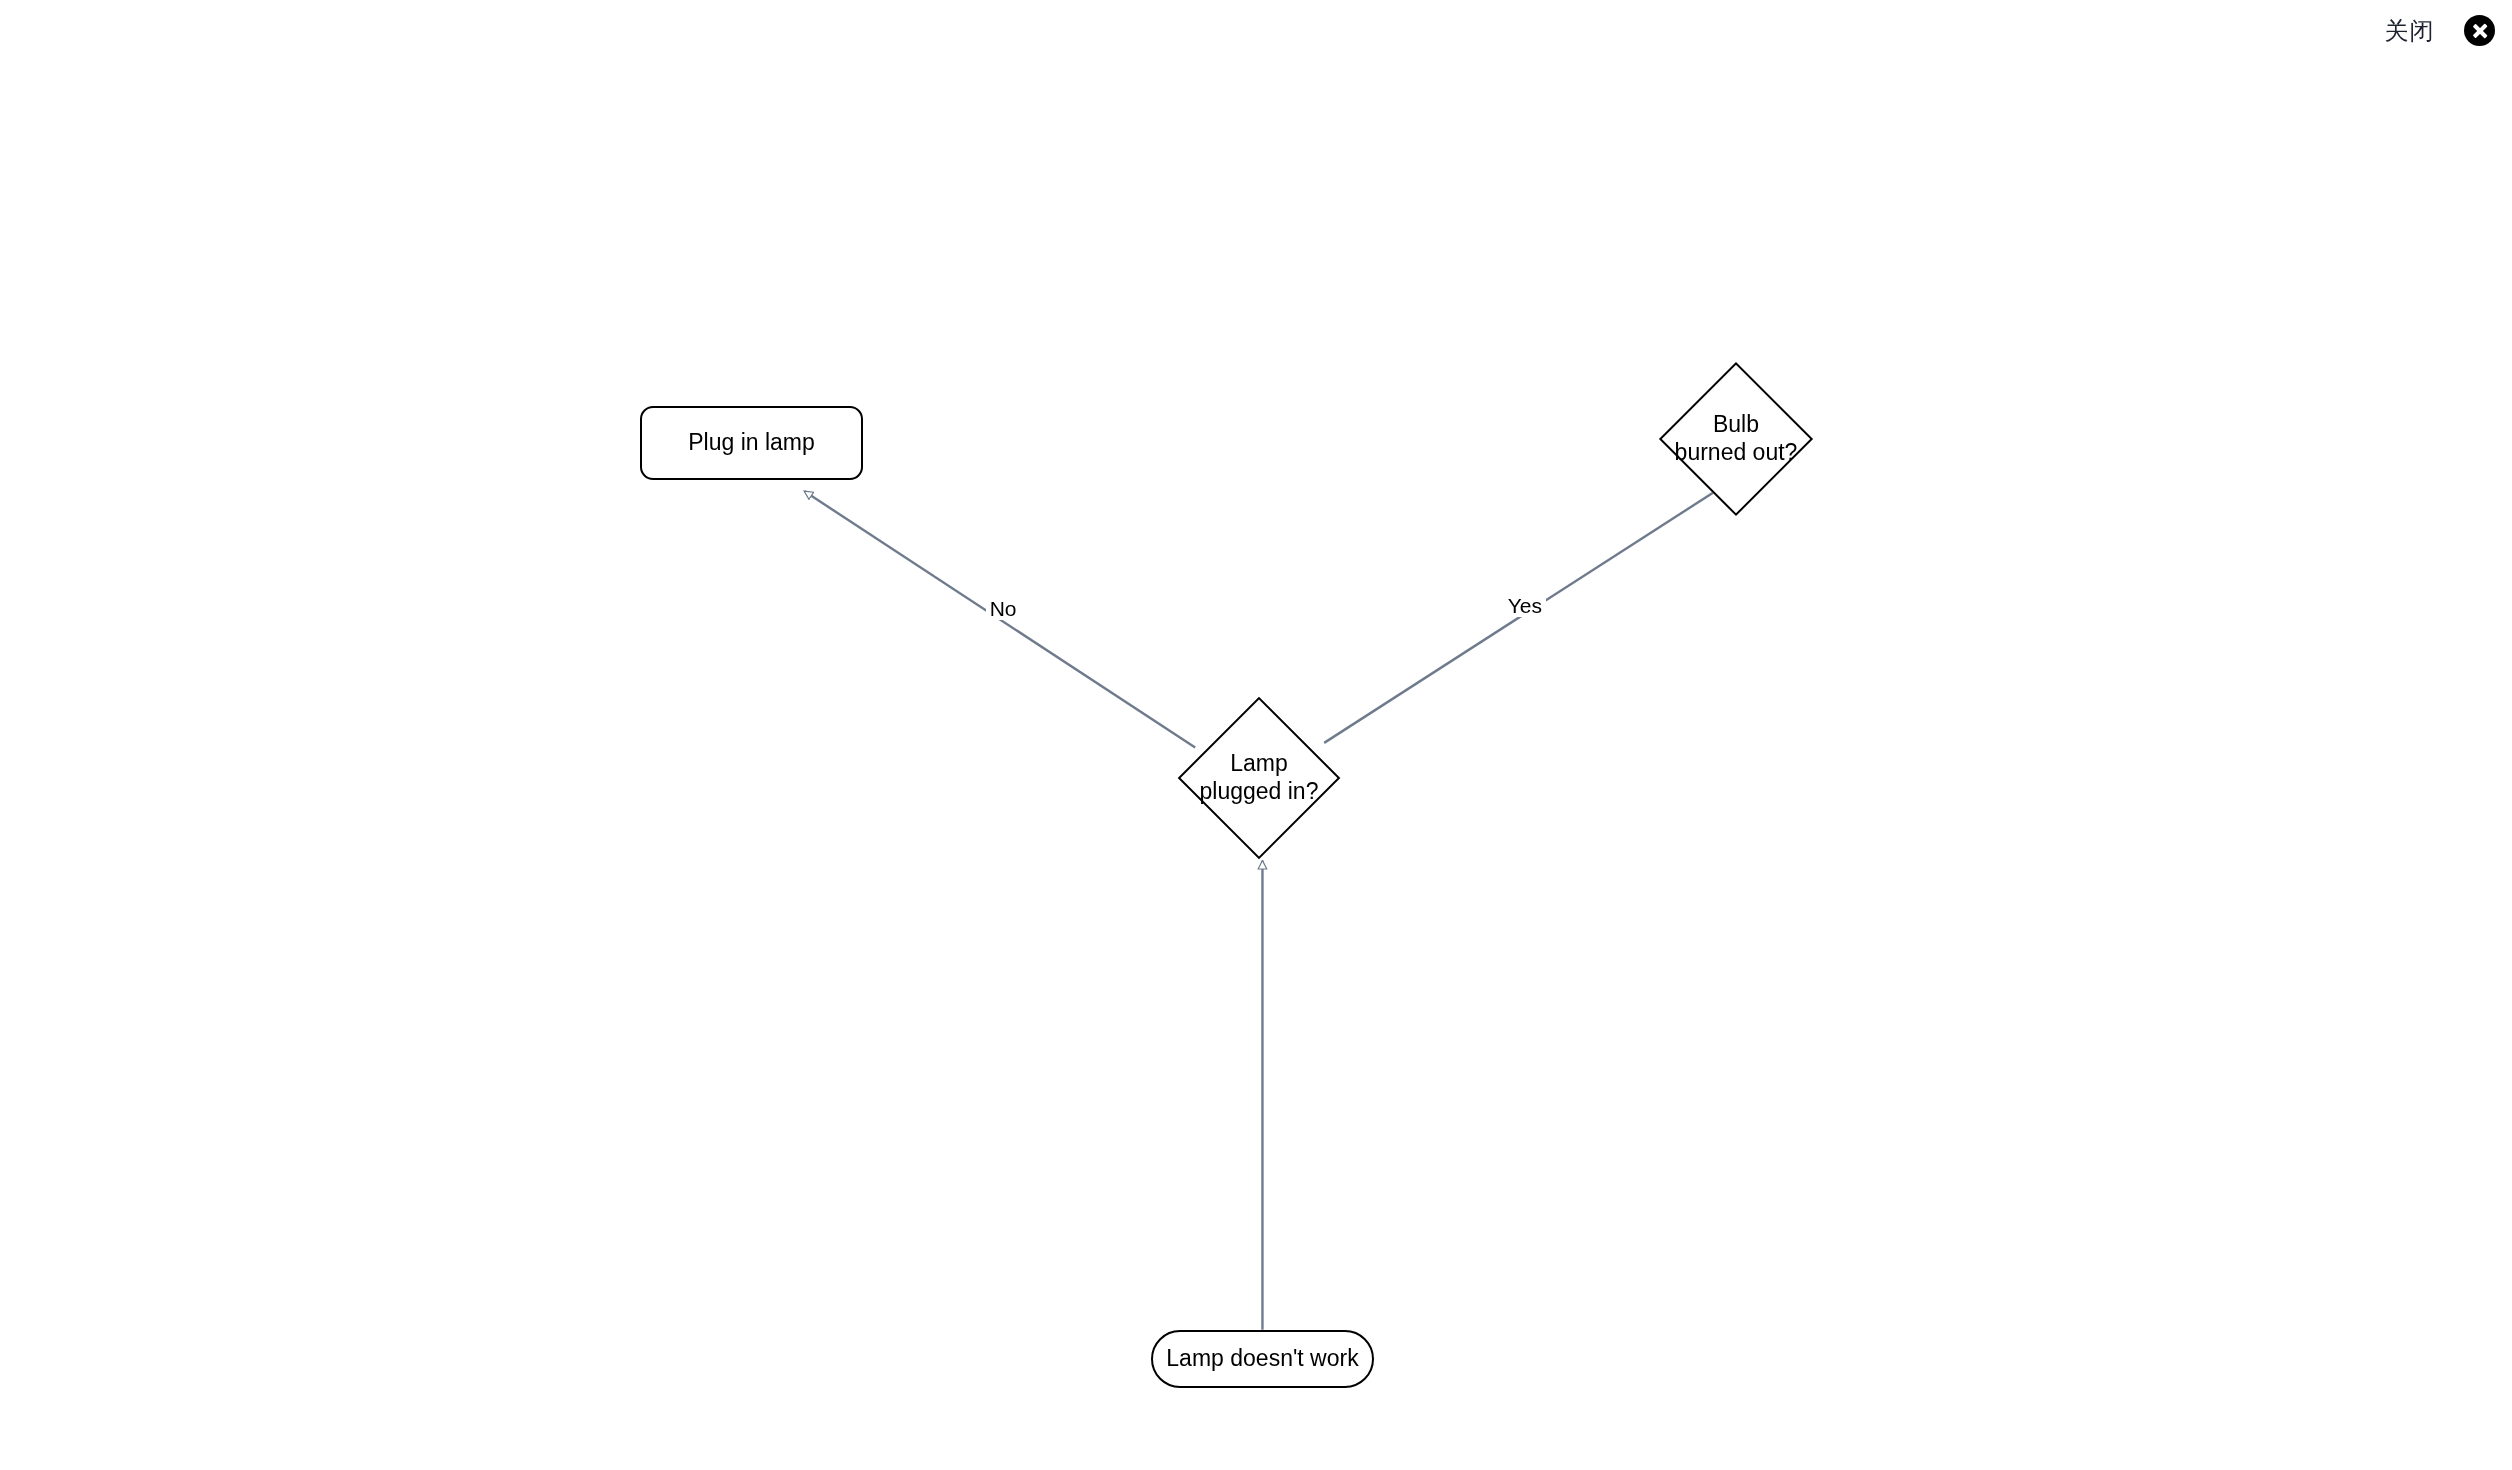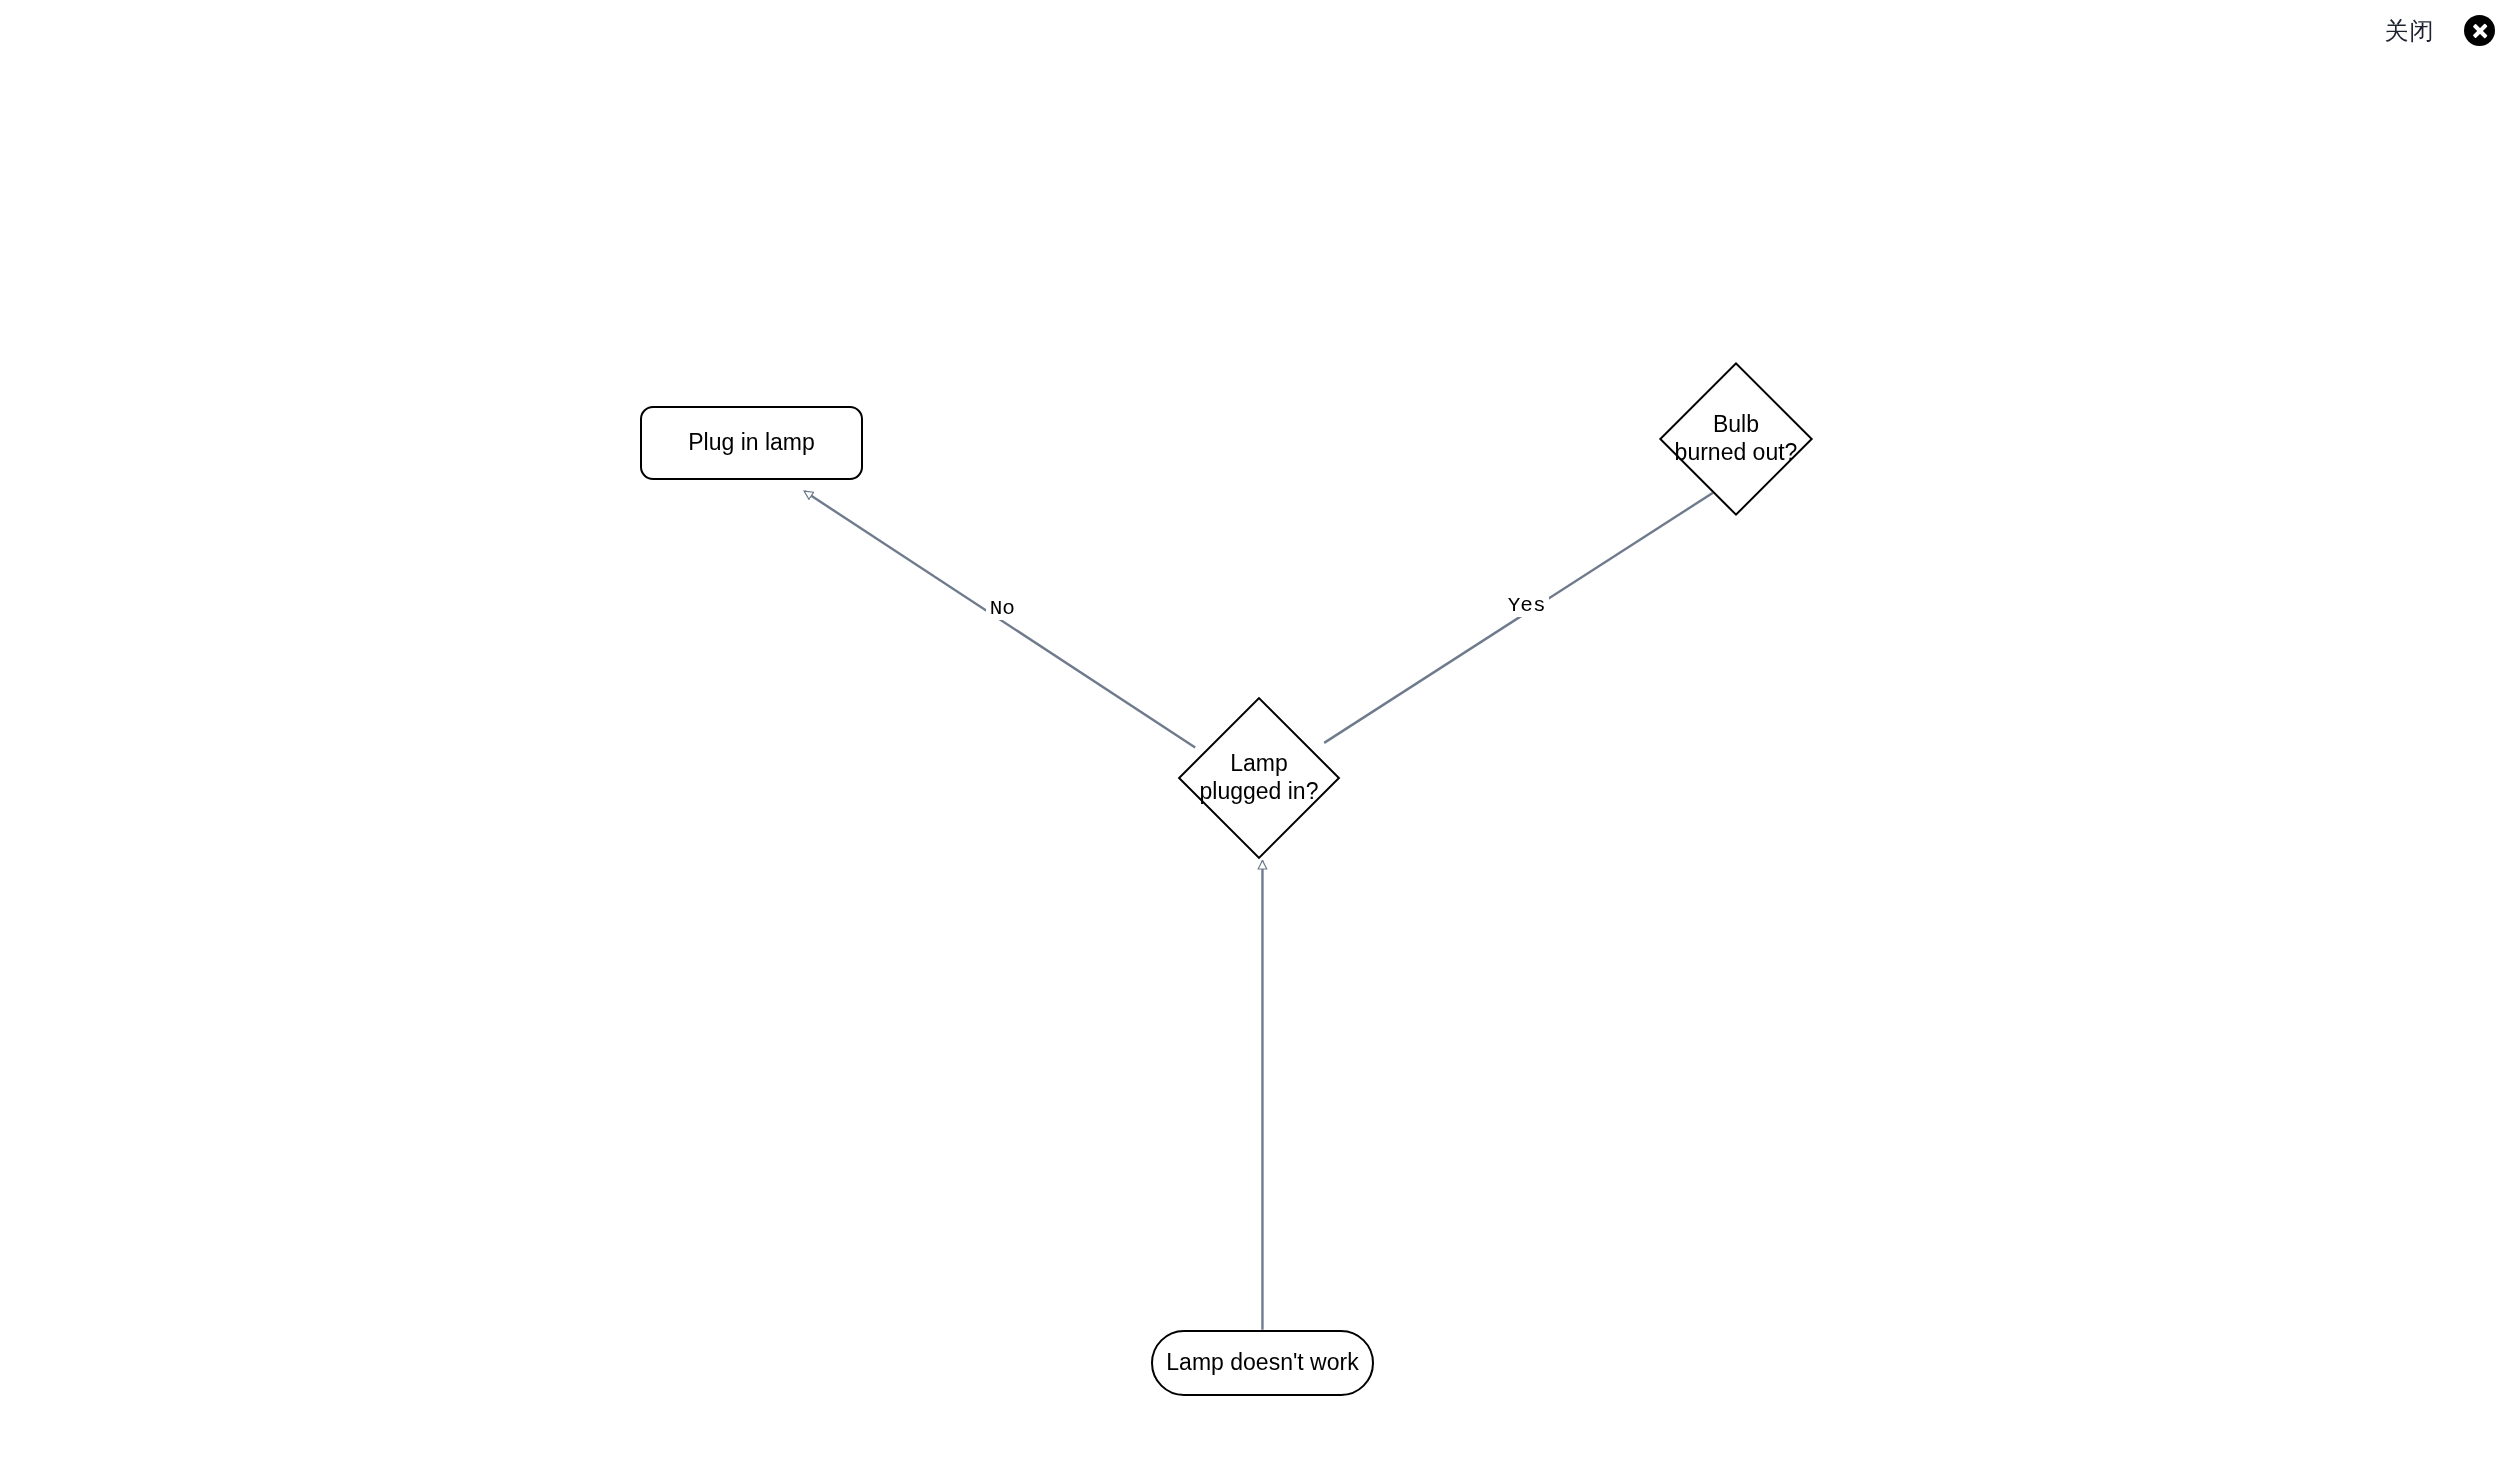--- a/index.html
+++ b/index.html
@@ -114,21 +114,20 @@
 
   .edge-label {
     position: absolute;
     font-size: 21px;
     line-height: 1;
     color: #000000;
     background: #ffffff;
     padding: 0.9px 3.7px;
     white-space: nowrap;
     z-index: 3;
-    font-family: Liberation Mono, monospace;
   }
 </style>
 </head>
 <body>
 
 <div id="close-bar">
   <span id="close-label">关闭</span>
   <span id="close-button"></span>
 </div>
 
@@ -159,21 +158,21 @@
     <span class="node-text">Bulb
 burned out?</span>
   </div>
 
   <div class="node node-diamond" style="left:1167px; top:700px; width:184px; height:155px;">
     <span class="diamond-shape" style="width:111px; height:111px;"></span>
     <span class="node-text">Lamp
 plugged in?</span>
   </div>
 
-  <div class="node node-stadium" style="left:1151px; top:1330px; width:223px; height:66px;">
+  <div class="node node-stadium" style="left:1151px; top:1330px; width:223px; height:58px;">
     <span class="node-text">Lamp doesn't work</span>
   </div>
 
   <span class="edge-label" style="left:986px; top:597px;">No</span>
 
   <span class="edge-label" style="left:1504px; top:594px;">Yes</span>
 
 </div>
 
 

